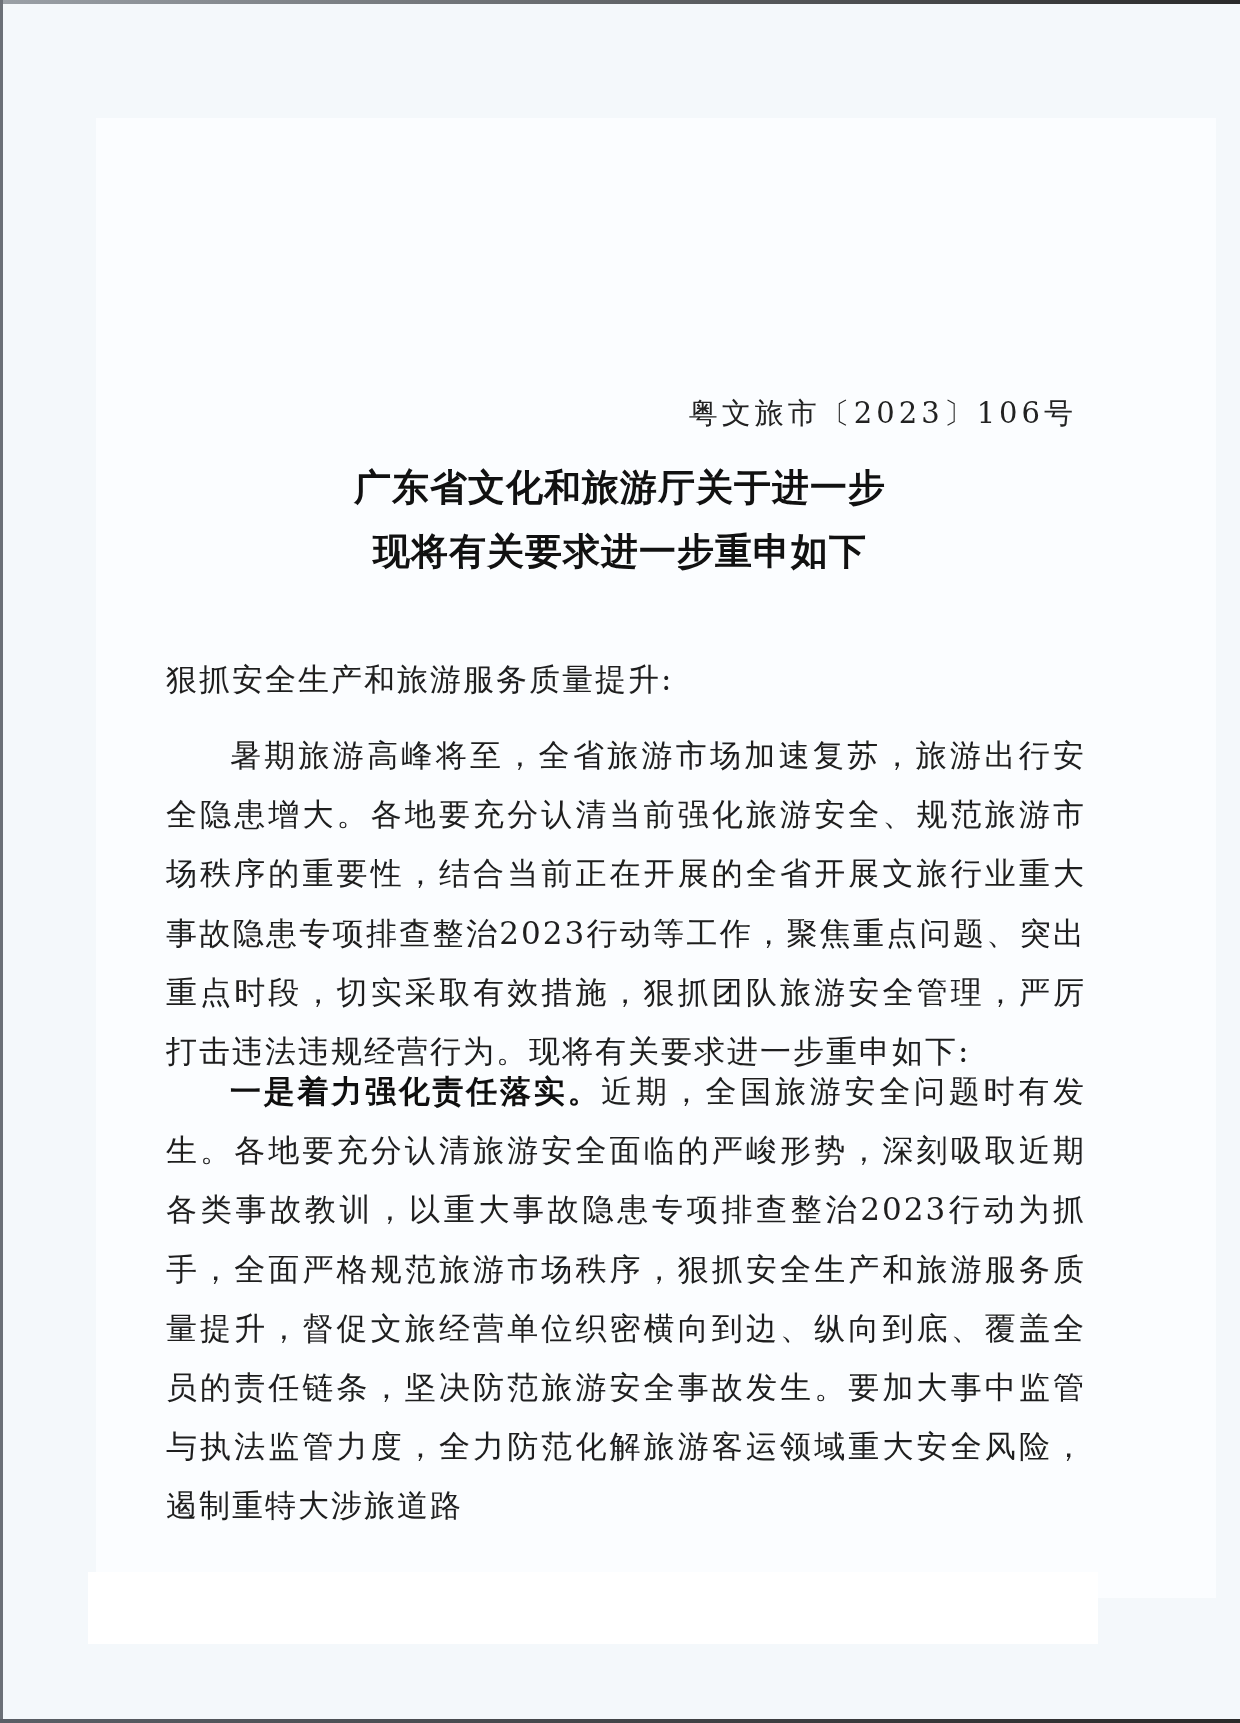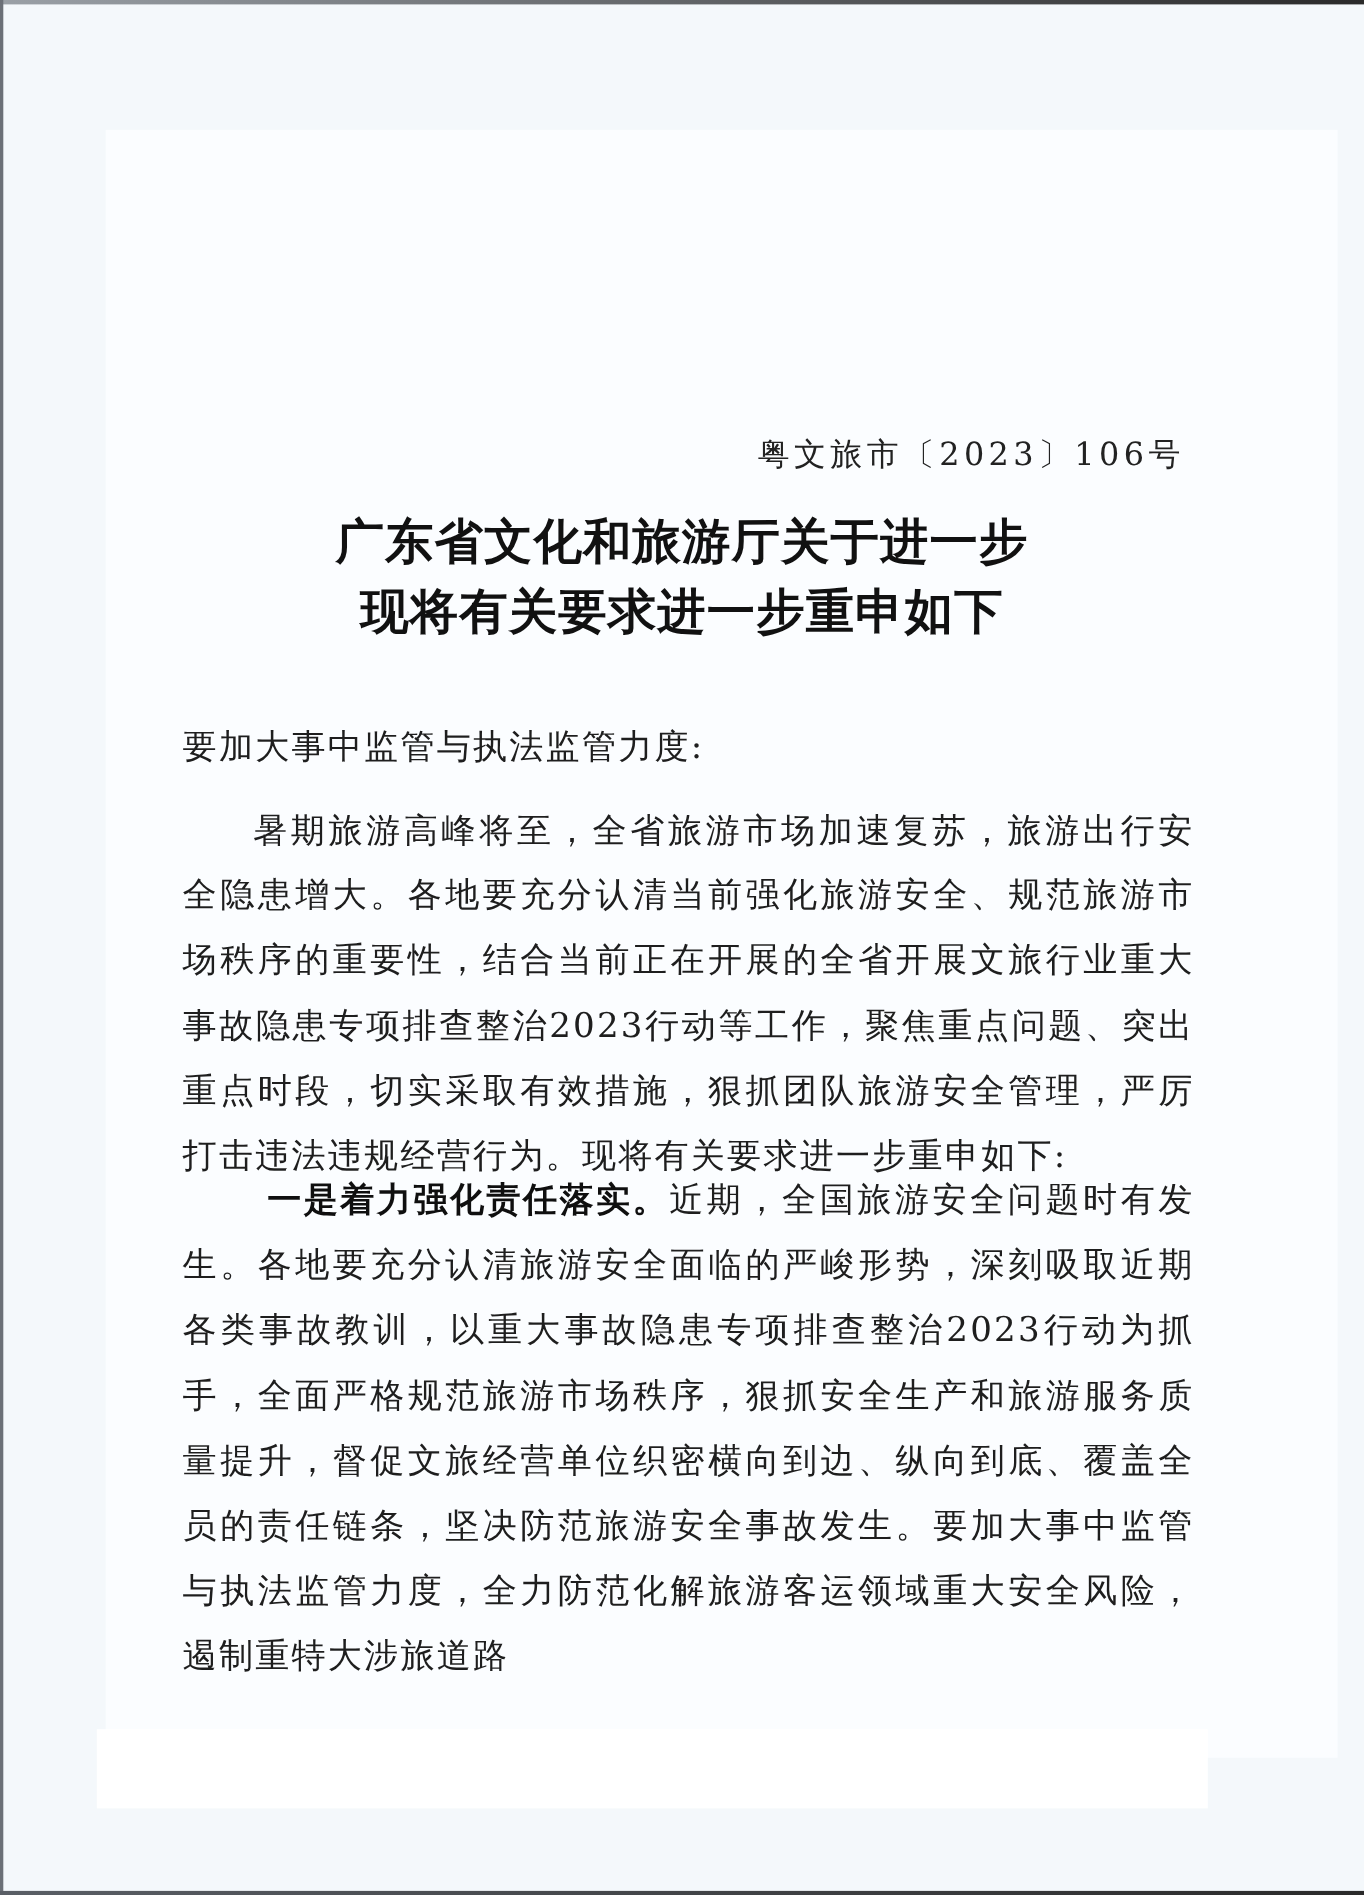--- a/index.html
+++ b/index.html
@@ -22,50 +22,50 @@
     }
     .doc-number {
       position: absolute; right: 163px; top: 346px;
       font-size: 29px; letter-spacing: 4px;
       color: #222;
       margin-top: 48px;
     }
     .title {
       position: absolute; left: 0; width: 1240px; text-align: center;
       font-family: "DejaVu Serif", serif; font-weight: bold;
-      font-size: 44px; color: #111; letter-spacing: 1px;
+      font-size: 37px; color: #111; letter-spacing: 1px;
     }
     .title.l1 { top: 463px; }
     .title.l2 { top: 527px; }
     .body-text {
       position: absolute; left: 166px; width: 920px;
       font-size: 31px; line-height: 59.2px;
       text-align: justify; text-align-last: left;
       letter-spacing: 2px;
       color: #1e1e1e;
     }
     .salutation { top: 650px; }
     .para1 { top: 726px; text-indent: 64px; }
     .para2 { top: 1062px; text-indent: 64px; }
-    .lead { font-family: "DejaVu Sans", sans-serif; font-weight: bold; color: #0f0f0f; letter-spacing: 1px; margin-left: 13px; }
+    .lead { font-family: "DejaVu Sans", sans-serif; font-weight: bold; color: #0f0f0f; letter-spacing: 1px; }
   </style>
 </head>
 <body>
 
 <div class="scan-edge-top"></div>
 <div class="scan-edge-left"></div>
 <div class="page"></div>
 <div class="white-patch"></div>
 
 <div class="doc-number">粤文旅市〔2023〕106号</div>
 
 <div class="title l1">广东省文化和旅游厅关于进一步</div>
 <div class="title l2">现将有关要求进一步重申如下</div>
 
-<div class="body-text salutation">要加大事中监管与执法监管力度:</div>
+<div class="body-text salutation">狠抓安全生产和旅游服务质量提升:</div>
 
 <div class="body-text para1">
   <span>暑期旅游高峰将至，全省旅游市场加速复苏，旅游出行安全隐患增大。各地要充分认清当前强化旅游安全、规范旅游市场秩序的重要性，结合当前正在开展的全省开展文旅行业重大事故隐患专项排查整治2023行动等工作，聚焦重点问题、突出重点时段，切实采取有效措施，狠抓团队旅游安全管理，严厉打击违法违规经营行为。现将有关要求进一步重申如下:</span>
 </div>
 
 <div class="body-text para2">
   <span class="lead">一是着力强化责任落实。</span><span>近期，全国旅游安全问题时有发生。各地要充分认清旅游安全面临的严峻形势，深刻吸取近期各类事故教训，以重大事故隐患专项排查整治2023行动为抓手，全面严格规范旅游市场秩序，狠抓安全生产和旅游服务质量提升，督促文旅经营单位织密横向到边、纵向到底、覆盖全员的责任链条，坚决防范旅游安全事故发生。要加大事中监管与执法监管力度，全力防范化解旅游客运领域重大安全风险，遏制重特大涉旅道路</span>
 </div>
 
 <div class="scan-edge-bottom"></div>

